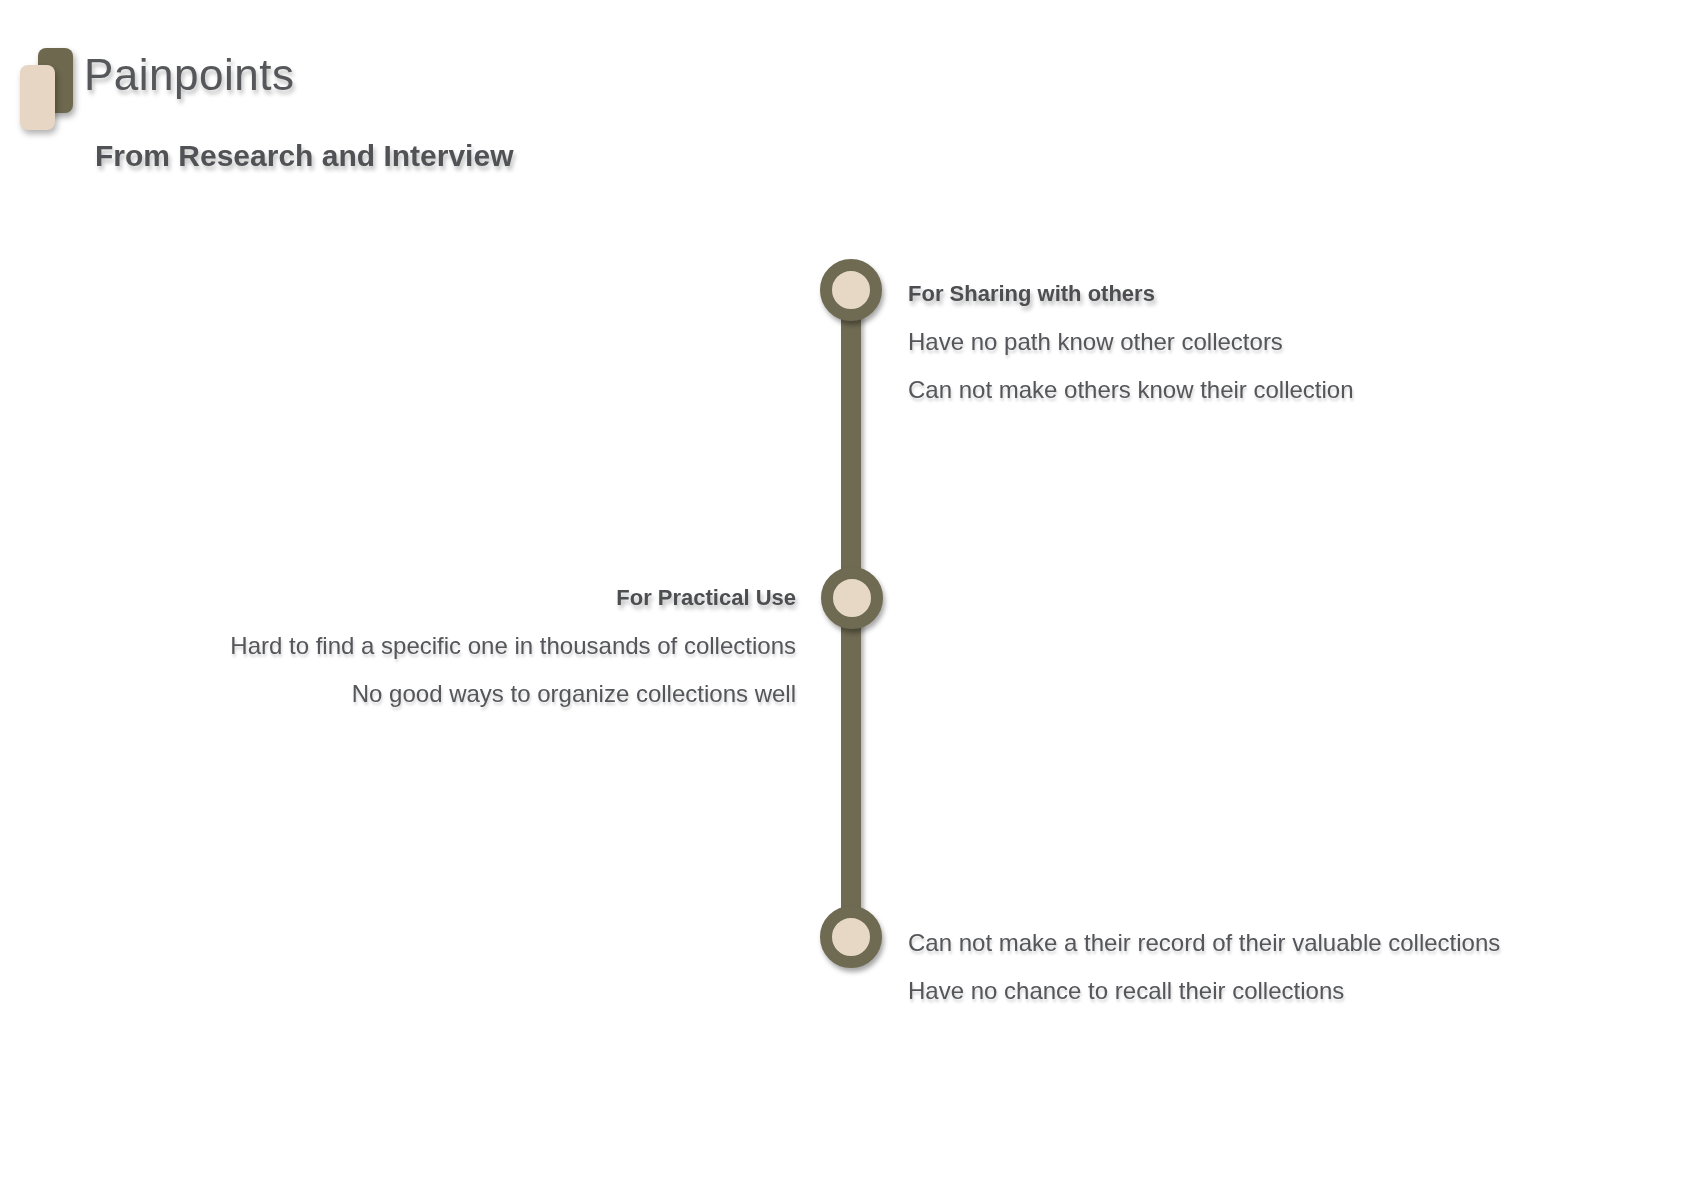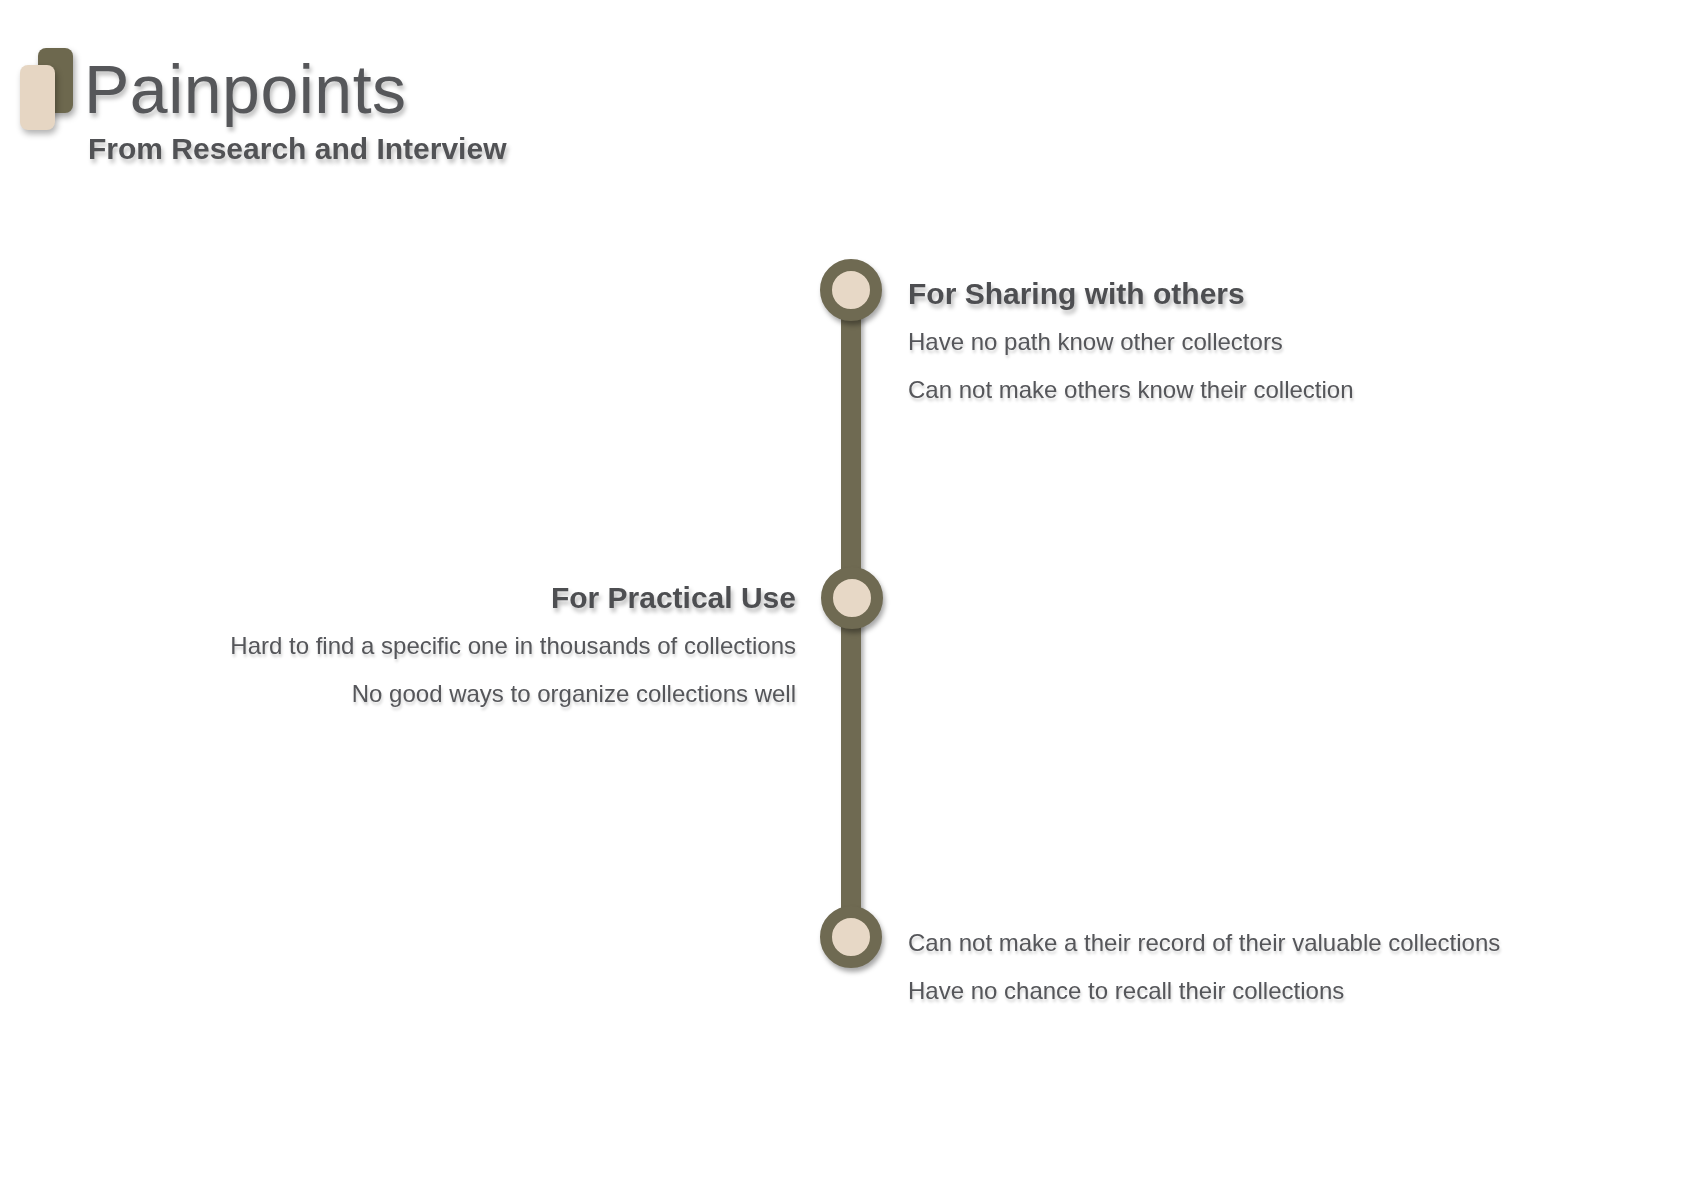--- a/index.html
+++ b/index.html
@@ -30,31 +30,31 @@
     left: 20px; top: 65px;
     width: 35px; height: 65px;
     border-radius: 8px;
     background: #e6d6c3;
     box-shadow: 2px 4px 6px rgba(0,0,0,0.30);
   }
   .page-title {
     position: absolute;
     left: 84px; top: 50px;
     margin: 0;
-    font-size: 68px;
+    font-size: 44px;
     font-weight: 400;
     color: #56575a;
     letter-spacing: 0.5px;
     text-shadow: 2px 4px 4px rgba(0,0,0,0.25);
     white-space: nowrap;
   }
   .page-subtitle {
     position: absolute;
     left: 84px; top: 128px;
-    margin: 4px;
+    margin: 11px;
     font-size: 30px;
     font-weight: 700;
     color: #515255;
     text-shadow: 2px 4px 4px rgba(0,0,0,0.25);
     white-space: nowrap;
     text-align: right;
   }
 
   
   .tl-line {
@@ -79,21 +79,21 @@
   .dot-2 { left: 821px; top: 567px; }
   .dot-3 { left: 820px; top: 906px; }
 
   
   .node {
     position: absolute;
     z-index: 3;
   }
   .node h3 {
     margin: 0;
-    font-size: 30px;
+    font-size: 22px;
     font-weight: 700;
     line-height: 40px;
     color: #4d4e51;
     text-shadow: 2px 4px 4px rgba(0,0,0,0.28);
     white-space: nowrap;
   }
   .node p {
     margin: 0;
     font-size: 24px;
     font-weight: 400;

